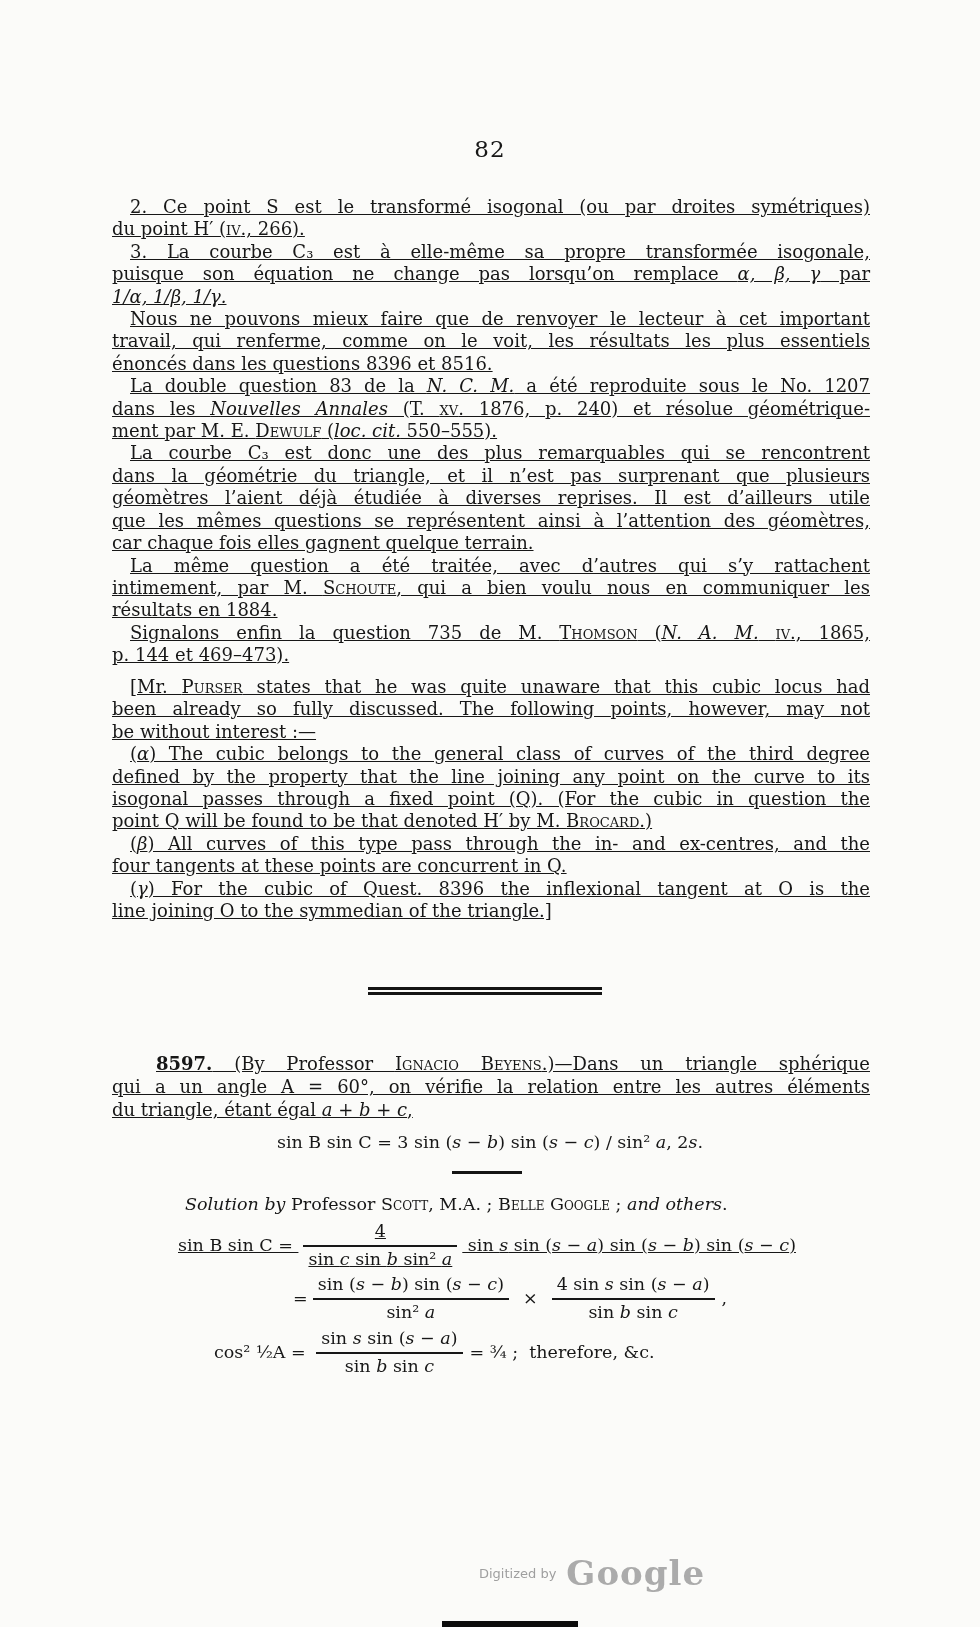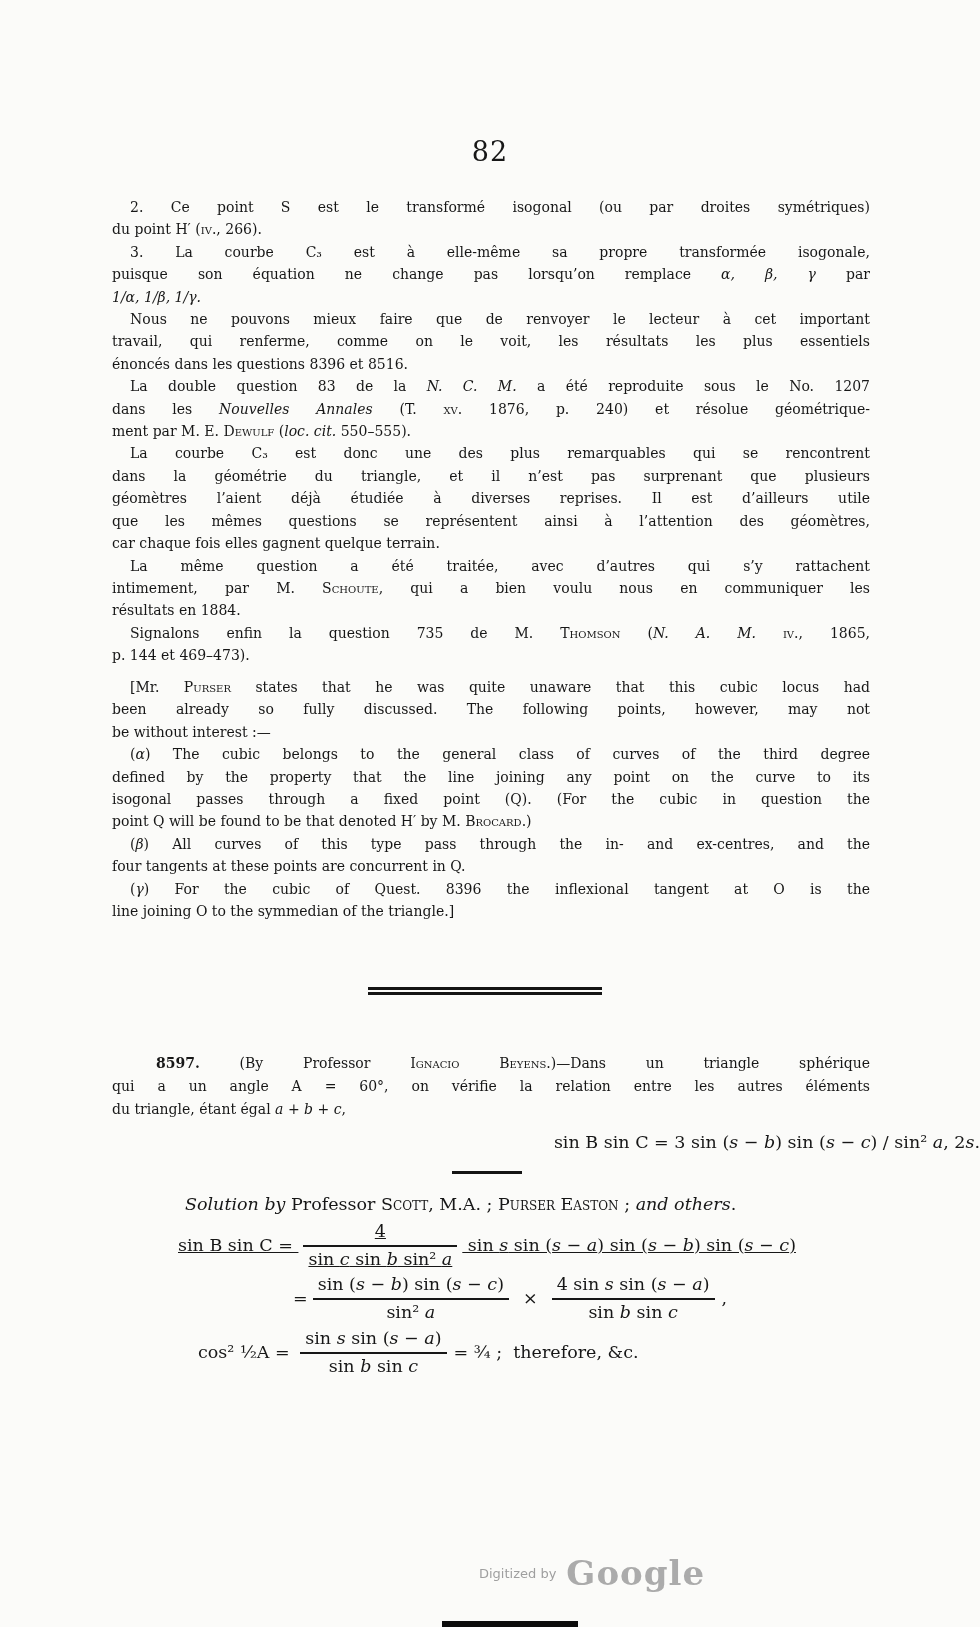--- a/index.html
+++ b/index.html
@@ -6,59 +6,59 @@
   body{
     width:980px;height:1627px;
     background:#fbfbf9;
     font-family:"DejaVu Serif","Liberation Serif",serif;
     color:#171717;
     position:relative;
     overflow:hidden;
   }
   .page-number{
     position:absolute;top:136px;left:0;width:980px;
-    text-align:center;font-size:27px;letter-spacing:1px;
+    text-align:center;font-size:23px;letter-spacing:1px;
   }
   .textblock{
-    position:absolute;left:112px;width:758px;font-size:14px;
+    position:absolute;left:112px;width:758px;font-size:18px;text-decoration:underline;
   }
   #french-section{top:196px;line-height:22.4px;}
   #english-section{top:676px;line-height:22.4px;}
   #question-section{top:1052px;line-height:23px;}
   .line{
     text-align:justify;
     -moz-text-align-last:justify;
     text-align-last:justify;
   }
   .line.last{ text-align-last:left; -moz-text-align-last:left; }
   .para .line:first-child{ text-indent:18px; }
   .para.q .line:first-child{ text-indent:44px; }
   .i{font-style:italic;margin-top:32px;}
   .sc{font-variant:small-caps;}
   .b{font-weight:bold;}
   .divider{position:absolute;left:368px;top:987px;width:234px;}
   .divider .rule{height:3px;background:#141414;}
   .divider .gap{height:2px;}
   .formula-line{
     position:absolute;left:0;top:1132px;width:980px;
-    text-align:right;font-size:17.5px;
+    text-align:center;font-size:17.5px;
   }
   .short-rule{
     position:absolute;left:452px;top:1171px;width:70px;height:3px;background:#141414;
   }
   .byline{
     position:absolute;left:185px;top:1194px;font-size:17.5px;
   }
   .eqrow{
     position:absolute;display:flex;align-items:center;
     font-size:17.5px;line-height:1.25;white-space:pre;
   }
   #equation-1{left:178px;top:1221px;text-decoration:underline;}
   #equation-2{left:293px;top:1274px;}
-  #equation-3{left:198px;top:1328px;justify-content:flex-end;}
+  #equation-3{left:214px;top:1328px;justify-content:flex-end;}
   .frac{
     display:inline-flex;flex-direction:column;align-items:stretch;
     text-align:center;margin:0 5px;
   }
   .frac .bar{height:2px;background:#171717;margin:2px 0;}
   .frac .num,.frac .den{padding:0 5px;}
   .times{margin:0 9px;}
   .eq-post{margin-left:2px;}
   .footer{
     position:absolute;left:479px;top:1553px;
@@ -151,21 +151,21 @@
       <div class="line"><span class="b">8597.</span><span>  (By Professor </span><span class="sc">Ignacio Beyens</span><span>.)—Dans un triangle sphérique</span></div>
       <div class="line"><span>qui a un angle A = 60°, on vérifie la relation entre les autres éléments</span></div>
       <div class="line last"><span>du triangle, étant égal </span><span class="i">a + b + c</span><span>,</span></div>
     </div>
   </div>
 
 <div class="formula-line"><span>sin B sin C = 3 sin (</span><span class="i">s − b</span><span>) sin (</span><span class="i">s − c</span><span>) / sin² </span><span class="i">a</span><span>,  2</span><span class="i">s</span><span>.</span></div>
 
 <div class="short-rule"></div>
 
-<div class="byline"><span class="i">Solution by</span><span> Professor </span><span class="sc">Scott</span><span>, M.A. ; </span><span class="sc">Purser Easton</span><span> ; </span><span class="i">and others</span><span>.</span></div>
+<div class="byline"><span class="i">Solution by</span><span> Professor </span><span class="sc">Scott</span><span>, M.A. ; </span><span class="sc">Belle Google</span><span> ; </span><span class="i">and others</span><span>.</span></div>
 
 <div id="equation-1" class="eqrow">
   <span><span>sin B sin C = </span></span>
   <span class="frac">
     <span class="num"><span>4</span></span>
     <span class="bar"></span>
     <span class="den"><span>sin </span><span class="i">c</span><span> sin </span><span class="i">b</span><span> sin² </span><span class="i">a</span></span>
   </span>
   <span><span> sin </span><span class="i">s</span><span> sin (</span><span class="i">s − a</span><span>) sin (</span><span class="i">s − b</span><span>) sin (</span><span class="i">s − c</span><span>)</span></span>
 </div>

